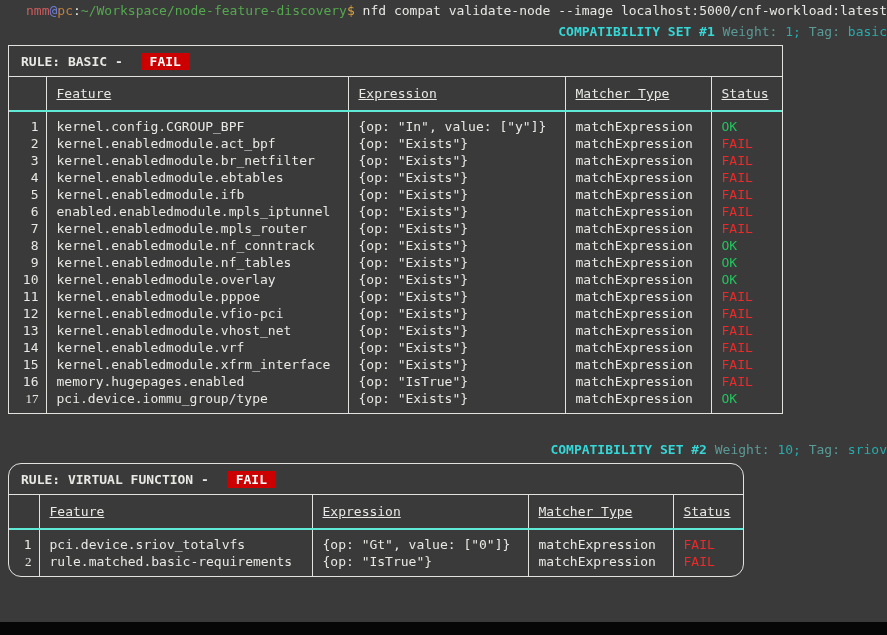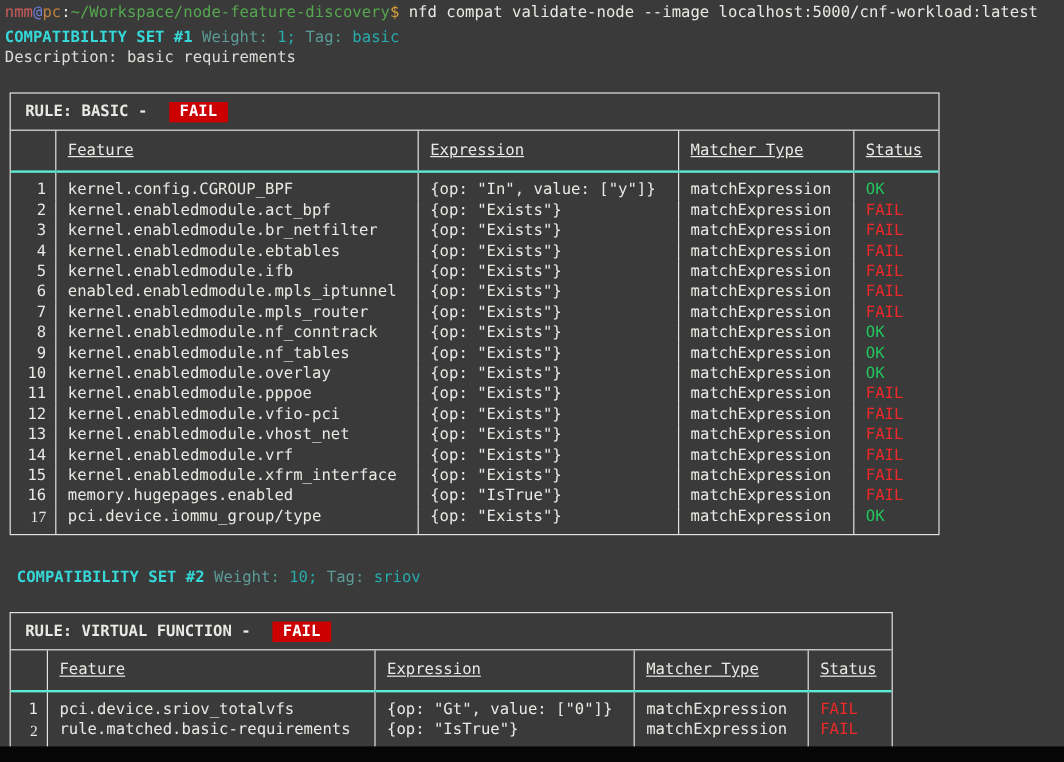--- a/index.html
+++ b/index.html
@@ -2,42 +2,42 @@
 <html><head>
 <meta charset="utf-8">
 <style>
   html,body{margin:0;padding:0;}
   body{
     width:887px;height:635px;overflow:hidden;position:relative;
     background:#3a3a3a;
     font-family:"DejaVu Sans Mono", monospace;
     font-size:13px;color:#e8e8e4;
   }
-  .line{line-height:17px;height:17px;padding-left:4px;white-space:pre;}
+  .line{line-height:17px;height:17px;padding-left:4px;white-space:pre;text-align:right;}
   .prompt-user{color:#cd5c5c;}
   .prompt-at{color:#6b7fd7;}
   .prompt-host{color:#c0803f;}
   .prompt-sep{color:#e8e8e4;}
   .prompt-path{color:#55a84f;}
   .prompt-dollar{color:#d9a13e;}
   .prompt-command{color:#e8e8e4;}
   .set-title{margin-top:4px;}
   .set-name{color:#36d7d7;font-weight:bold;}
   .meta-label{color:#5b9a96;}
   .meta-value{color:#27acac;}
   .desc{color:#dcdcd8;}
 
   .rule-table{
     border:1px solid #e2e2de;
     margin-left:8px;
-    margin-top:20px;
+    margin-top:5px;
     background:#3a3a3a;
   }
   .t1{width:773px;}
-  .t2{width:734px;}
+  .t2{width:734px;border-radius:13px;}
   .rule-header{
     padding:7px 0 6px 12px;
     font-weight:bold;
     border-bottom:1px solid #e2e2de;
     line-height:17px;
   }
   .fail-badge{
     display:inline-block;
     background:#cc0000;
     color:#ffffff;
@@ -75,21 +75,20 @@
   }
   .sec2-title{margin-top:27px;padding-left:14px;}
 </style>
 </head>
 <body>
 
 <div class="line" style="padding-top:2px;"><span class="prompt-user">nmm</span><span class="prompt-at">@</span><span class="prompt-host">pc</span><span class="prompt-sep">:</span><span class="prompt-path">~/Workspace/node-feature-discovery</span><span class="prompt-dollar">$ </span><span class="prompt-command">nfd compat validate-node --image localhost:5000/cnf-workload:latest</span></div>
 
 <section>
   <div class="line set-title"><span class="set-name">COMPATIBILITY SET #1</span><span class="meta-label"> Weight: </span><span class="meta-value">1; </span><span class="meta-label">Tag: </span><span class="meta-value">basic</span></div>
-  <div class="line desc">Description: basic requirements</div>
 
   <div class="rule-table t1">
     <div class="rule-header"><span>RULE: BASIC - </span><span class="fail-badge">FAIL</span></div>
     <table>
       <colgroup>
         <col style="width:37px">
           <col style="width:302px">
           <col style="width:217px">
           <col style="width:146px">
           <col style="width:71px">

